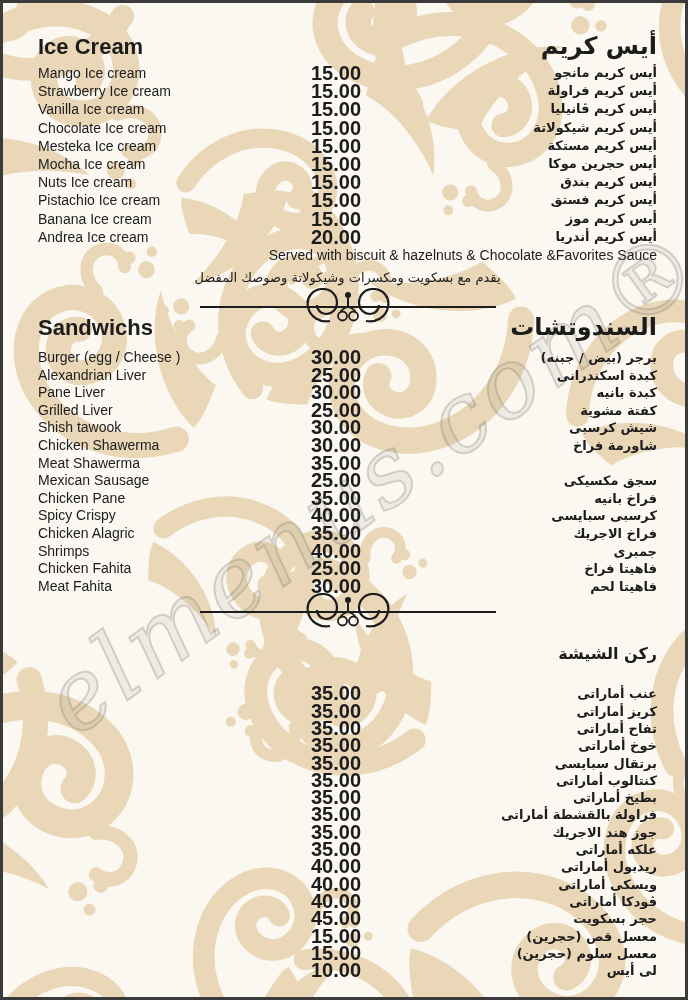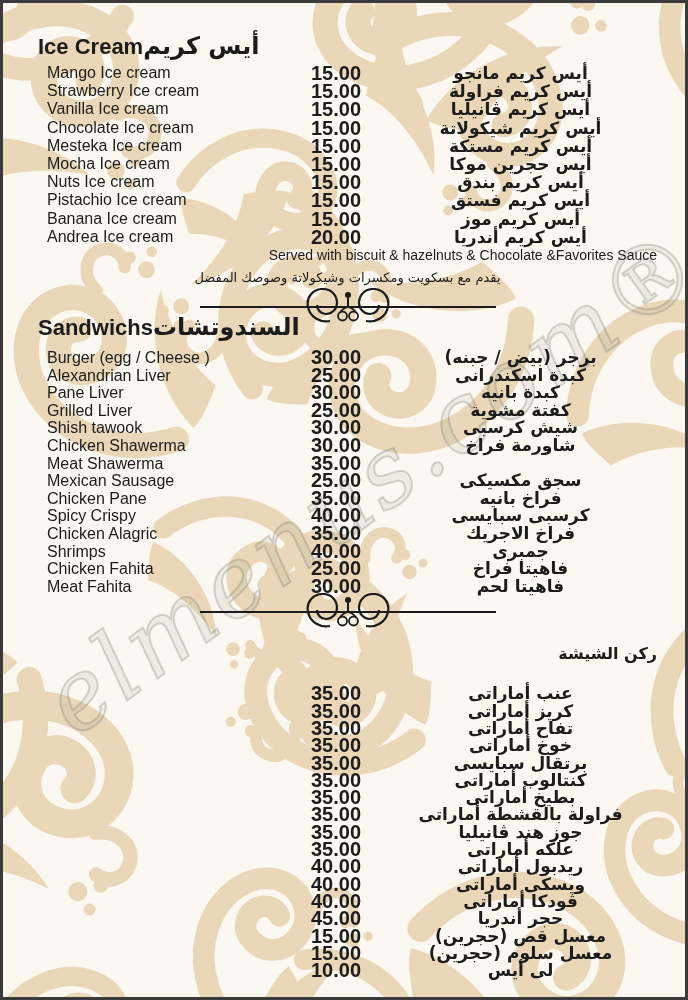--- a/index.html
+++ b/index.html
@@ -21,33 +21,33 @@
   .watermark{
     position:absolute;left:-40px;top:430px;width:820px;z-index:1;
     text-align:center;transform:rotate(-36deg);transform-origin:center;
     font-family:"DejaVu Serif",serif;font-style:italic;
     font-size:96px;line-height:1;letter-spacing:4px;
     color:rgba(130,125,115,0.10);
     -webkit-text-stroke:2px rgba(120,114,104,0.28);
     pointer-events:none;white-space:nowrap;
   }
   .content{position:absolute;inset:0;z-index:2;padding:24px 28px 0 35px;box-sizing:border-box;}
-  .hdr{display:flex;align-items:baseline;margin:6px 0 0 0;line-height:26px;}
+  .hdr{display:flex;justify-content:space-between;align-items:baseline;margin:6px 0 0 0;line-height:26px;}
   .hdr-en{font-size:22px;font-weight:bold;}
   .hdr-ar{font-size:24px;font-weight:bold;direction:rtl;font-family:"DejaVu Sans",sans-serif;}
   .rows{margin-top:4px;}
   .row{display:grid;grid-template-columns:250px 96px 1fr;}
   .s1 .row{line-height:18.2px;}
   .s2 .rows{margin-top:8px;}
   .s2 .row{line-height:17.6px;}
   .s3 .rows{margin-top:18px;}
   .s3 .row{line-height:17.3px;}
-  .en{font-size:16px;margin-left:9px;}
+  .en{font-size:14px;}
   .price{font-size:20px;text-align:center;font-weight:bold;}
-  .ar{font-size:17px;font-weight:bold;text-align:center;direction:rtl;font-family:"DejaVu Sans",sans-serif;}
+  .ar{font-size:13px;font-weight:bold;text-align:right;direction:rtl;font-family:"DejaVu Sans",sans-serif;}
   .note-en{text-align:right;font-size:14px;line-height:18px;margin-top:0;}
   .note-ar{text-align:center;font-size:13px;line-height:20px;margin-top:4px;direction:rtl;font-family:"DejaVu Sans",sans-serif;}
   .divider{text-align:center;margin-top:0;height:38px;}
   .s2 .hdr{margin-top:-12px;}
   .s2 .divider{margin-top:-2px;}
   .s3-title{
     text-align:right;font-size:16px;font-weight:bold;line-height:26px;
     margin-top:10px;direction:rtl;font-family:"DejaVu Sans",sans-serif;
   }
 </style>
@@ -333,21 +333,21 @@
 
         <div class="row">
           <div class="en"></div>
           <div class="price">35.00</div>
           <div class="ar">فراولة بالقشطة أماراتى</div>
         </div>
 
         <div class="row">
           <div class="en"></div>
           <div class="price">35.00</div>
-          <div class="ar">جوز هند ڤانيليا</div>
+          <div class="ar">جوز هند الاجريك</div>
         </div>
 
         <div class="row">
           <div class="en"></div>
           <div class="price">35.00</div>
           <div class="ar">علكه أماراتى</div>
         </div>
 
         <div class="row">
           <div class="en"></div>
@@ -363,21 +363,21 @@
 
         <div class="row">
           <div class="en"></div>
           <div class="price">40.00</div>
           <div class="ar">ڤودكا أماراتى</div>
         </div>
 
         <div class="row">
           <div class="en"></div>
           <div class="price">45.00</div>
-          <div class="ar">حجر أندريا</div>
+          <div class="ar">حجر بسكويت</div>
         </div>
 
         <div class="row">
           <div class="en"></div>
           <div class="price">15.00</div>
           <div class="ar">معسل قص (حجرين)</div>
         </div>
 
         <div class="row">
           <div class="en"></div>

